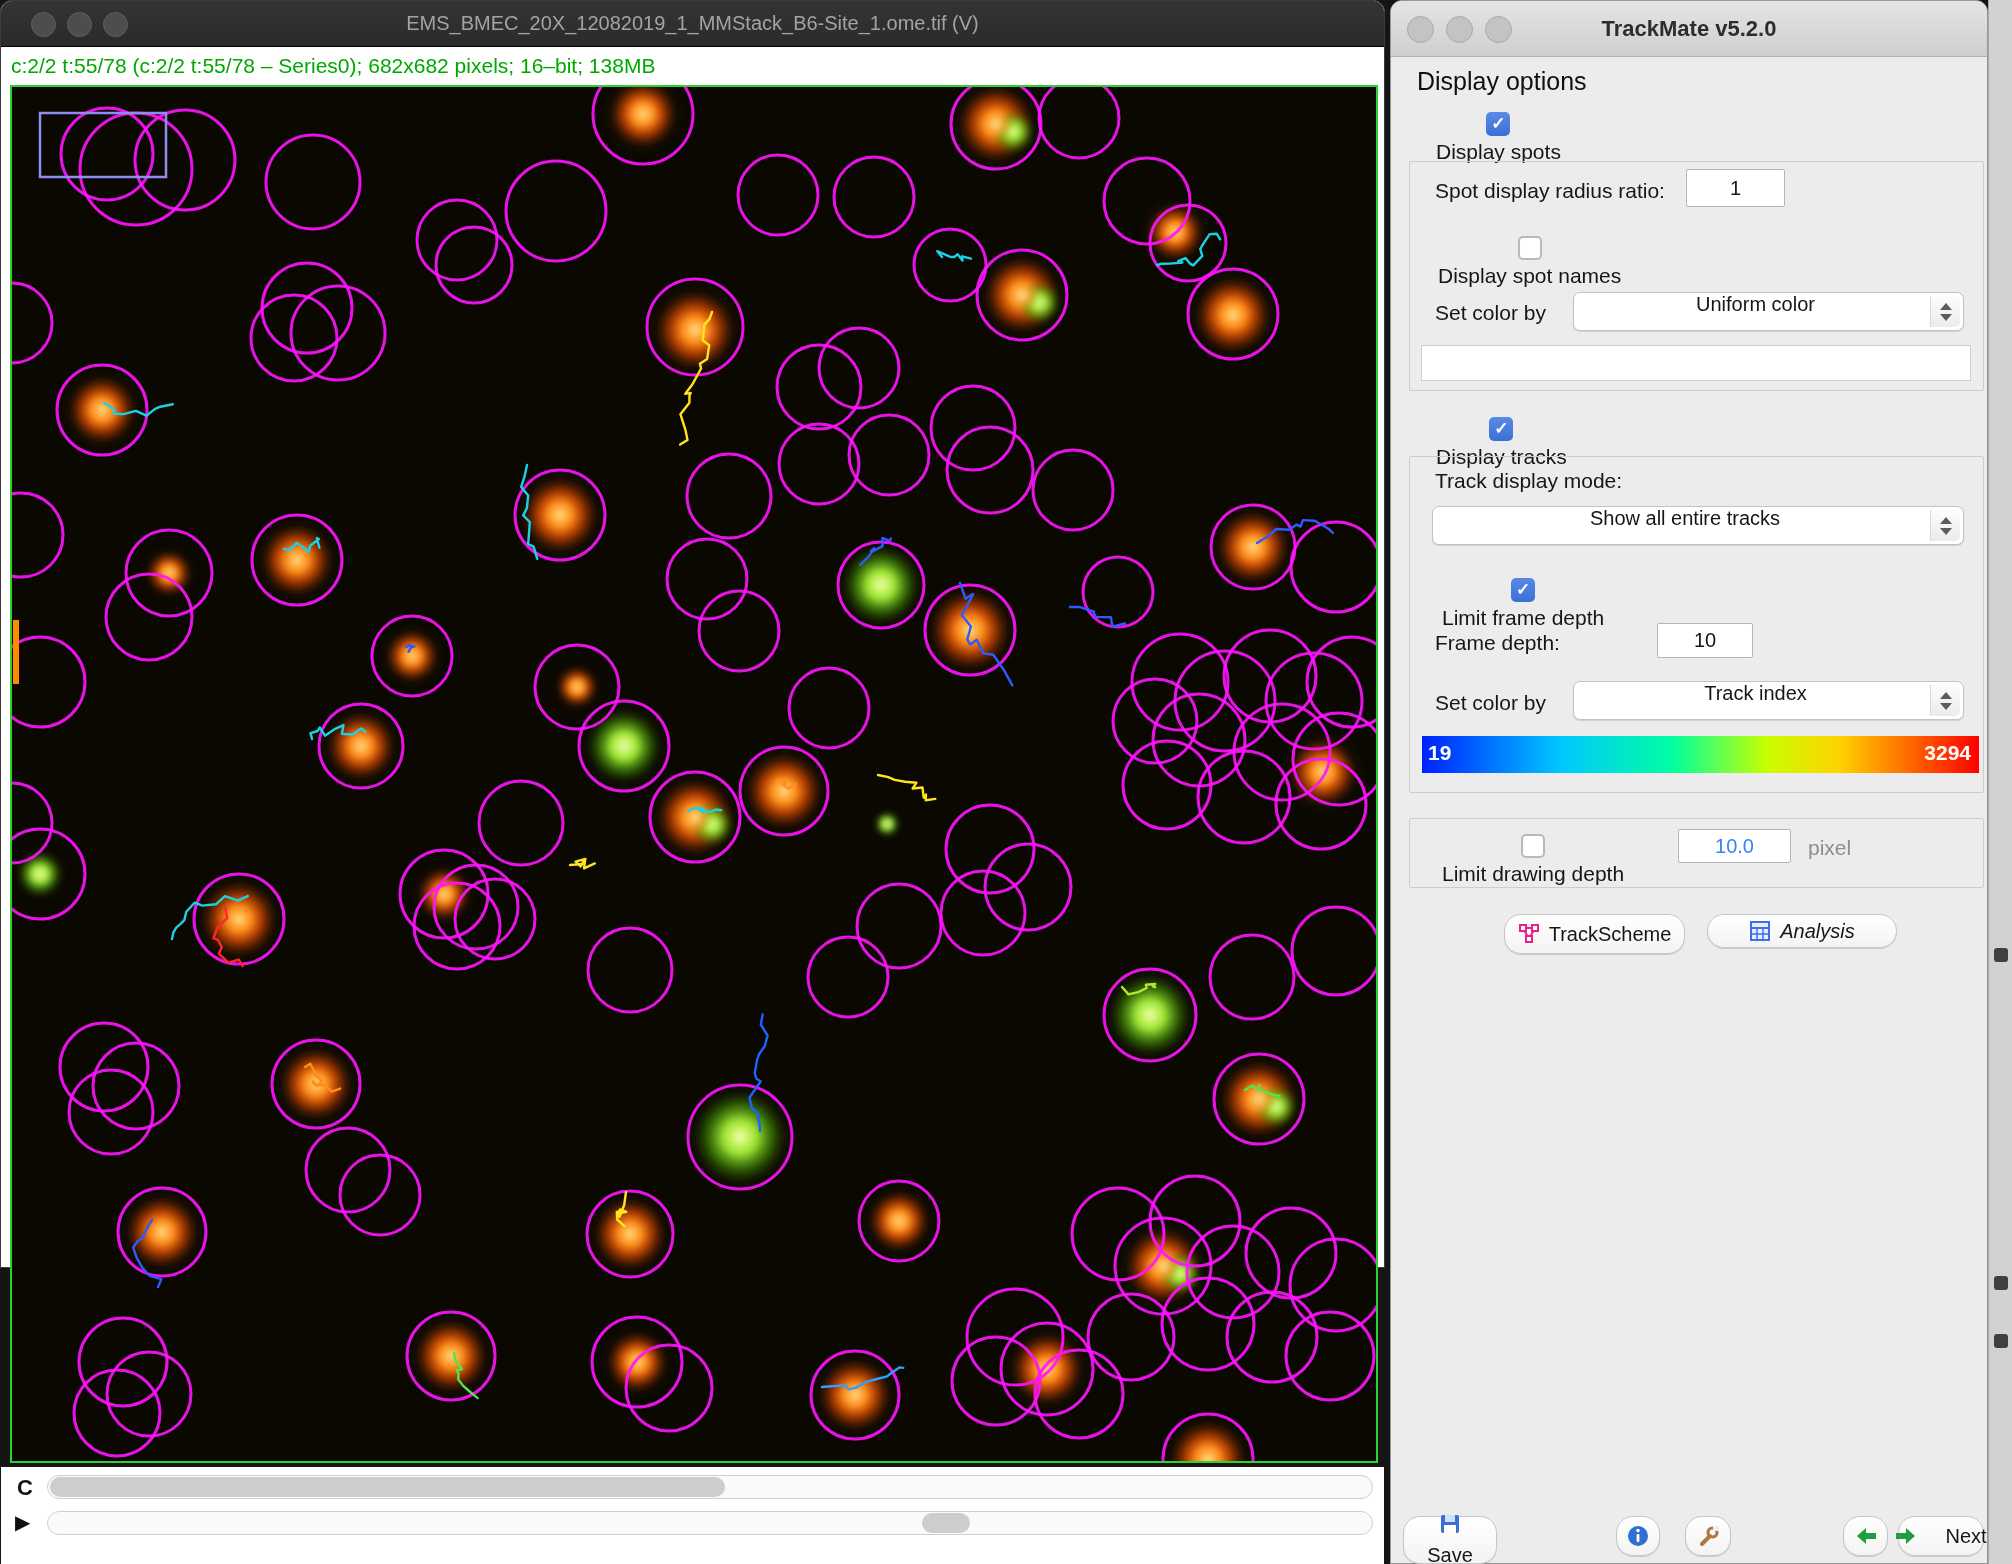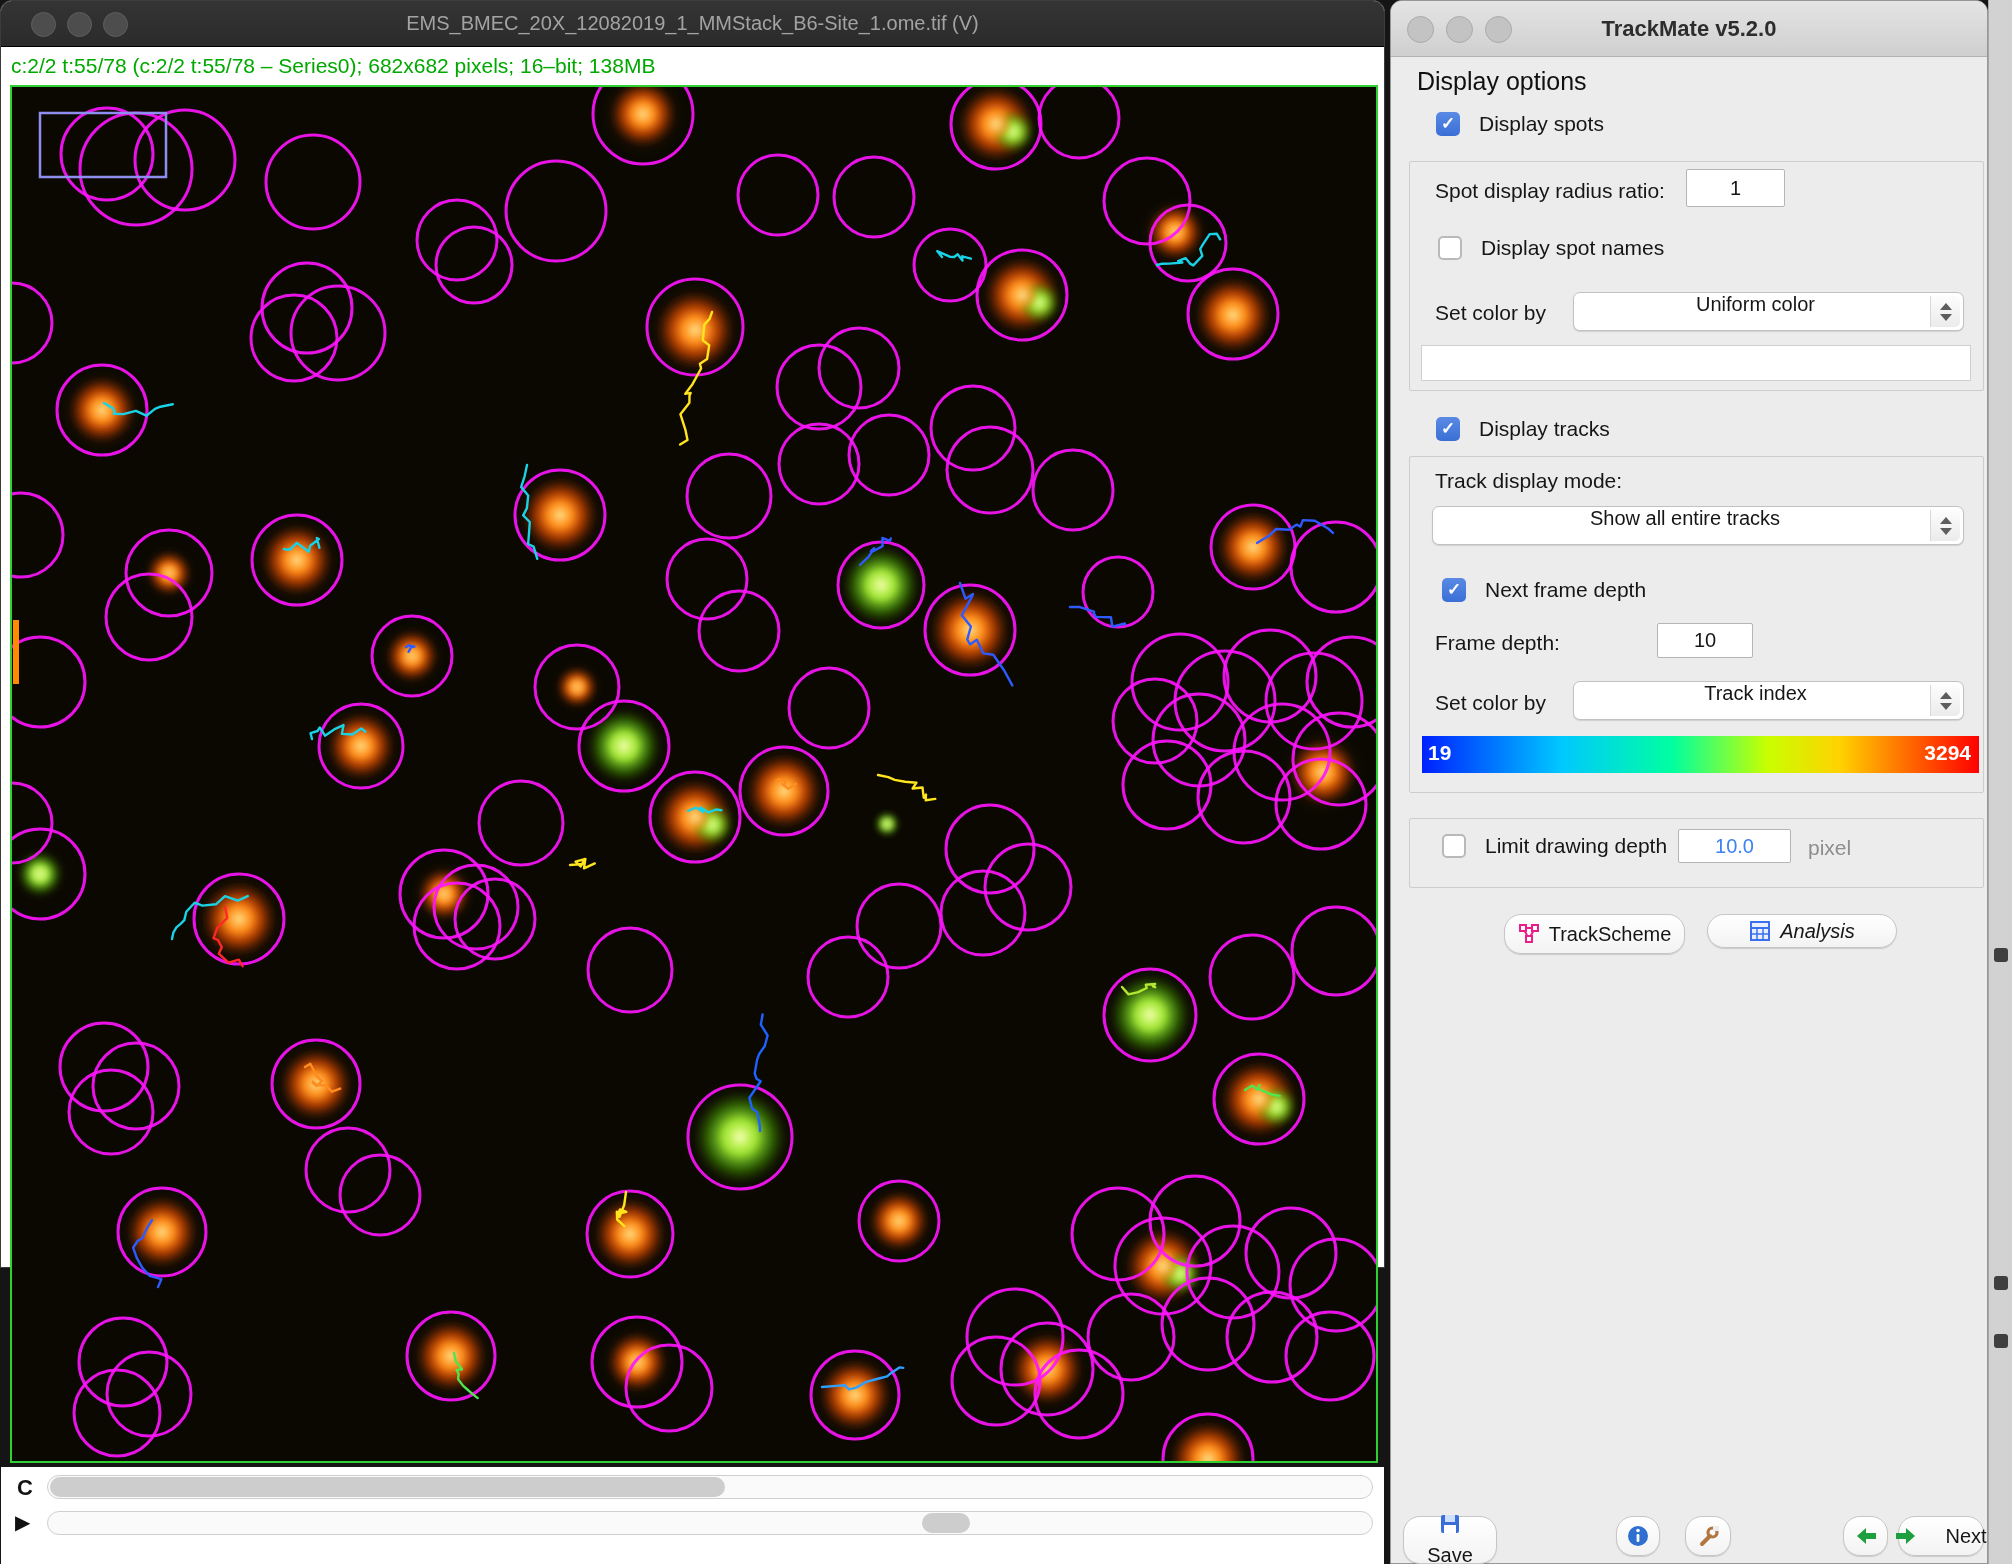--- a/index.html
+++ b/index.html
@@ -34,21 +34,21 @@
   .win-right { position:absolute; left:1390px; top:0; width:598px; height:1564px;
                background:#ececec; border:1px solid #979797; border-radius:12px 12px 0 0; }
   .tb-light { position:relative; height:56px; background:linear-gradient(#e4e4e4,#cfcfcf);
               border-bottom:1px solid #b2b2b2; border-radius:11px 11px 0 0;
               display:flex; align-items:center; }
   .tb-light .lights { position:absolute; left:16px; top:0; height:56px; display:flex; align-items:center; gap:12px; }
   .tb-light .light { width:27px; height:27px; border-radius:50%; background:#c3c3c3; border:1px solid #a9a9a9; }
   .tb-light .title { width:100%; text-align:center; color:#2d2d2d; font-size:22px; font-weight:bold; }
 
   .panel-title { position:absolute; left:26px; top:66px; font-size:25px; color:#101010; }
-  .row { position:absolute; display:flex; align-items:flex-start; gap:19px; }
+  .row { position:absolute; display:flex; align-items:center; gap:4px;flex-direction:column; }
   .lbl { font-size:21px; color:#161616; }
   .lbl.gray { color:#8d8d8d; }
   .cb { width:24px; height:24px; border-radius:5px; flex:0 0 auto; }
   .cb.on { background:linear-gradient(#5a8ae4,#3a6fd6); }
   .cb.on::after { content:"✓"; display:block; color:#fff; text-align:center;
                   line-height:24px; font-size:17px; font-weight:bold; }
   .cb.off { background:#fff; border:2px solid #b9b9b9; }
 
   .groupbox { position:absolute; border:1px solid #cdcdcd; border-radius:2px; }
 
@@ -463,21 +463,21 @@
   <span class="lbl" style="position:absolute; left:44px; top:468px;">Track display mode:</span>
   <div class="combo" style="left:41px; top:505px; width:532px; height:39px;">
     <span class="val">Show all entire tracks</span>
     <span class="stepper">
       <span class="tri-up"></span>
         <span class="tri-down"></span>
     </span>
   </div>
   <div class="row" style="left:51px; top:577px;">
     <span class="cb on"></span>
-    <span class="lbl">Next frame depth</span>
+    <span class="lbl">Limit frame depth</span>
   </div>
   <span class="lbl" style="position:absolute; left:44px; top:630px;">Frame depth:</span>
   <input class="tminput" style="left: 266px; top: 622px; width: 96px; height: 35px;" readonly="" value="10">
   <span class="lbl" style="position:absolute; left:44px; top:690px;">Set color by</span>
   <div class="combo" style="left:182px; top:680px; width:391px; height:39px;">
     <span class="val">Track index</span>
     <span class="stepper">
       <span class="tri-up"></span>
         <span class="tri-down"></span>
     </span>

